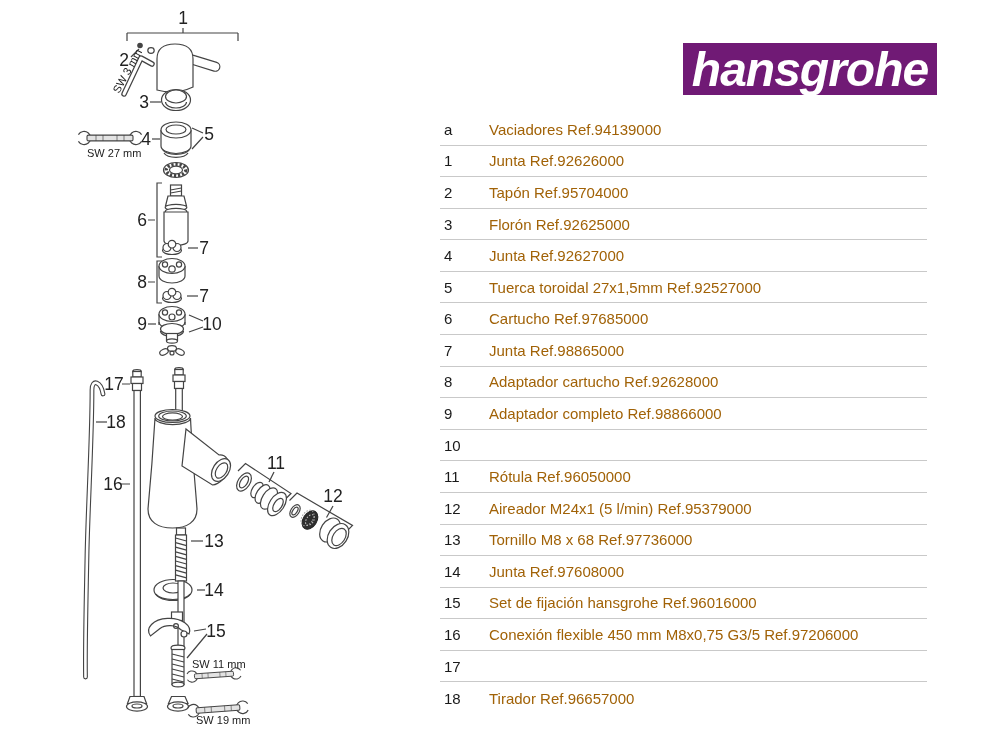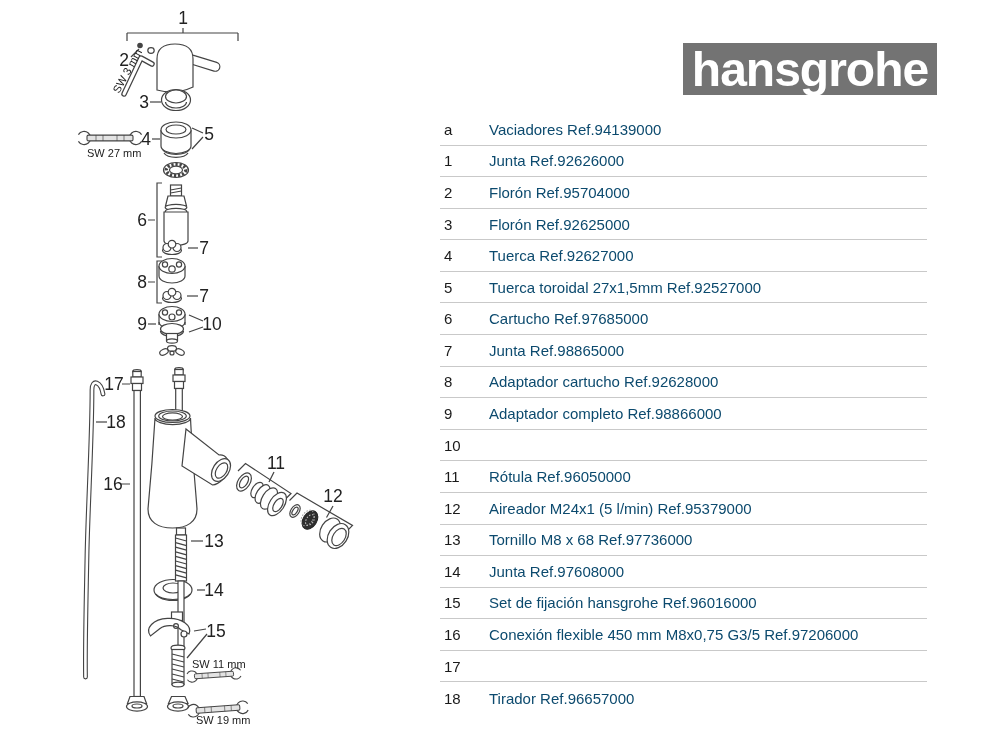--- a/index.html
+++ b/index.html
@@ -17,21 +17,21 @@
     white-space:nowrap; position:relative; top:1px;
   }
   
   .parts-table { position:absolute; left:440px; top:114px; width:487px; }
   .prow {
     display:flex; align-items:center; height:31.58px; box-sizing:border-box;
     border-bottom:1px solid #c9c9c9;
   }
   .prow:last-child { border-bottom:none; }
   .cell-id   { width:45px; padding-left:4px; font-size:15px; color:#1a1a1a; flex:none; }
-  .cell-desc { font-size:15px; color:#0c4a6e; white-space:nowrap; }
+  .cell-desc { font-size:15px; color:#a16207; white-space:nowrap; }
   
   .diagram { position:absolute; left:0; top:0; }
   .s { stroke:#444; fill:none; stroke-width:1.2; }
   .p { stroke:#444; fill:#fff;  stroke-width:1.2; }
   .cl { font-size:17.5px; fill:#222; text-anchor:middle; }
   .tl { font-size:11px;  fill:#222; }
 </style>
 </head>
 <body>
 
@@ -253,45 +253,45 @@
     <text class="cl" x="113" y="490">16</text>
     <text class="cl" x="114" y="390">17</text>
     <text class="cl" x="116" y="428">18</text>
 
     <text class="tl" transform="translate(119,94) rotate(-61)">SW 3 mm</text>
     <text class="tl" x="87" y="157">SW 27 mm</text>
     <text class="tl" x="192" y="668">SW 11 mm</text>
     <text class="tl" x="196" y="724">SW 19 mm</text>
   </svg>
 
-  <div class="logo" style="background: #737373; color: rgb(255, 255, 255);">
+  <div class="logo" style="background: #701a75; color: rgb(255, 255, 255); font-style: italic;">
     <span class="logo-text">hansgrohe</span>
   </div>
 
   <div class="parts-table">
 
   <div class="prow">
       <div class="cell-id">a</div>
       <div class="cell-desc">Vaciadores Ref.94139000</div>
     </div>
       <div class="prow">
       <div class="cell-id">1</div>
       <div class="cell-desc">Junta Ref.92626000</div>
     </div>
       <div class="prow">
       <div class="cell-id">2</div>
-      <div class="cell-desc">Florón Ref.95704000</div>
+      <div class="cell-desc">Tapón Ref.95704000</div>
     </div>
       <div class="prow">
       <div class="cell-id">3</div>
       <div class="cell-desc">Florón Ref.92625000</div>
     </div>
       <div class="prow">
       <div class="cell-id">4</div>
-      <div class="cell-desc">Tuerca Ref.92627000</div>
+      <div class="cell-desc">Junta Ref.92627000</div>
     </div>
       <div class="prow">
       <div class="cell-id">5</div>
       <div class="cell-desc">Tuerca toroidal 27x1,5mm Ref.92527000</div>
     </div>
       <div class="prow">
       <div class="cell-id">6</div>
       <div class="cell-desc">Cartucho Ref.97685000</div>
     </div>
       <div class="prow">

